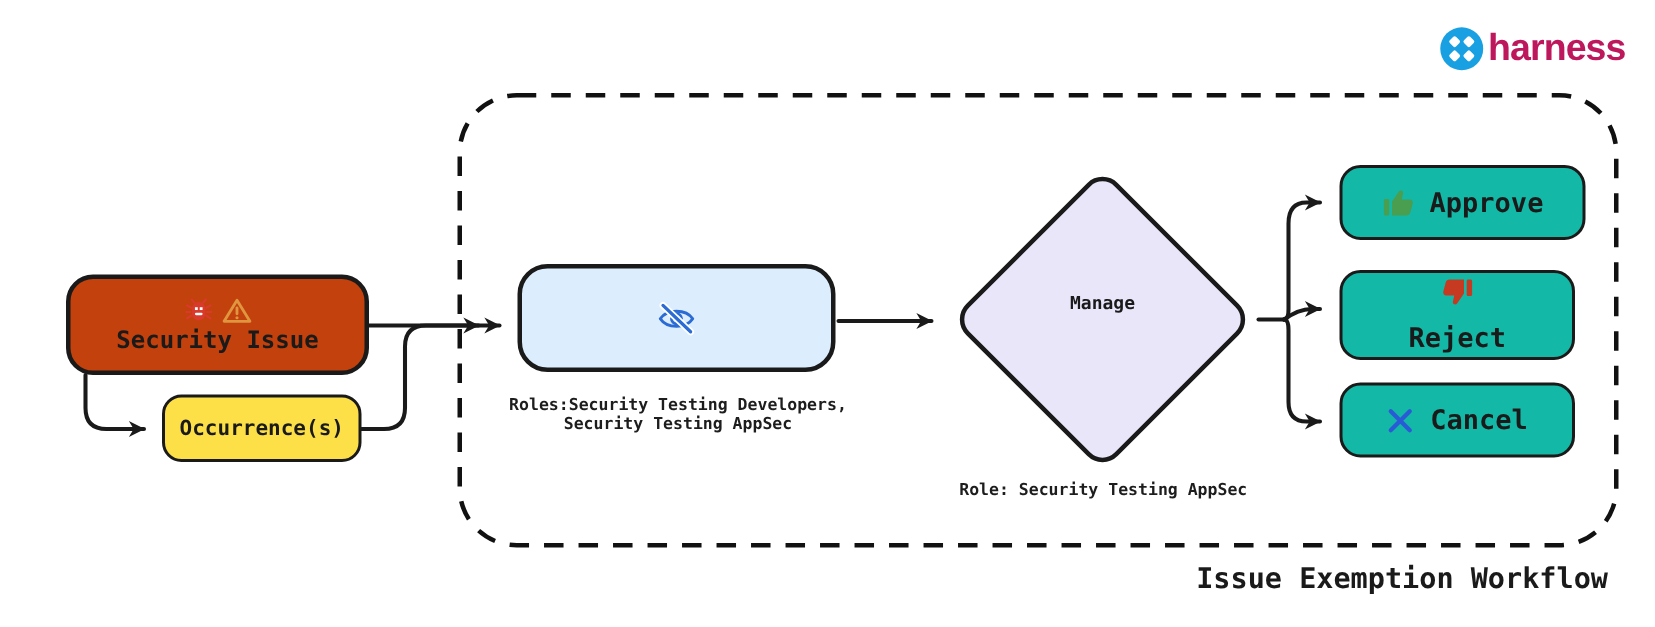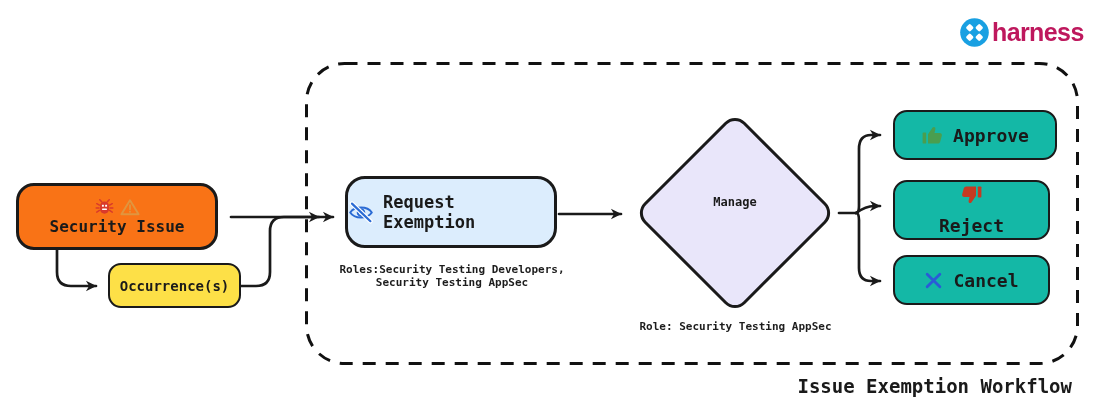--- a/index.html
+++ b/index.html
@@ -6,21 +6,21 @@
   body{
     width:1103px;height:418px;background:#ffffff;position:relative;
     font-family:"DejaVu Sans Mono", monospace;color:#1a1a1a;overflow:hidden;
   }
   .layer{position:absolute;left:0;top:0;width:1103px;height:418px;}
   .node{
     position:absolute;box-sizing:border-box;border:3px solid #1a1a1a;
     display:flex;align-items:center;justify-content:center;background:#14b8a6;
   }
   .node-security{
-    left:16px;top:183px;width:202px;height:67px;background:#f97316;
+    left:44px;top:183px;width:202px;height:67px;background:#c2410c;
     border-radius:18px;flex-direction:column;gap:1px;align-items:center;
   }
   .node-security .label{font-size:16px;font-weight:700;}
   .icon-row{display:flex;align-items:center;gap:6px;height:18px;}
   .node-occurrence{
     left:108px;top:263px;width:133px;height:45px;background:#fde047;
     border-width:2.5px;border-radius:13px;font-size:14px;font-weight:700;
   }
   .node-request{
     left:345px;top:176px;width:212px;height:72px;background:#dcedfd;
@@ -131,21 +131,20 @@
 
 <div class="node node-request">
   <span style="display:flex;">
     <svg width="26" height="24" viewBox="0 0 26 24">
       <path d="M2.2,12.5 C6.6,5.8 19.4,5.8 23.8,12.5 C19.4,19.2 6.6,19.2 2.2,12.5 Z" fill="none" stroke="#2b6bd4" stroke-width="2" stroke-linejoin="round"></path>
       <circle cx="13" cy="12.5" r="3.3" fill="none" stroke="#2b6bd4" stroke-width="2"></circle>
       <path d="M4,3.6 L22.4,21.2" stroke="#ffffff" stroke-width="4.6" stroke-linecap="round" fill="none"></path>
       <path d="M4,3.6 L22.4,21.2" stroke="#2b6bd4" stroke-width="2.2" stroke-linecap="round" fill="none"></path>
     </svg>
   </span>
-  <span>Request Exemption</span>
 </div>
 
 <div class="roles-note">
   <div>Roles:Security Testing Developers,</div>
   <div>Security Testing AppSec</div>
 </div>
 
 <div class="diamond-label">
   <div>Manage</div>
 </div>

